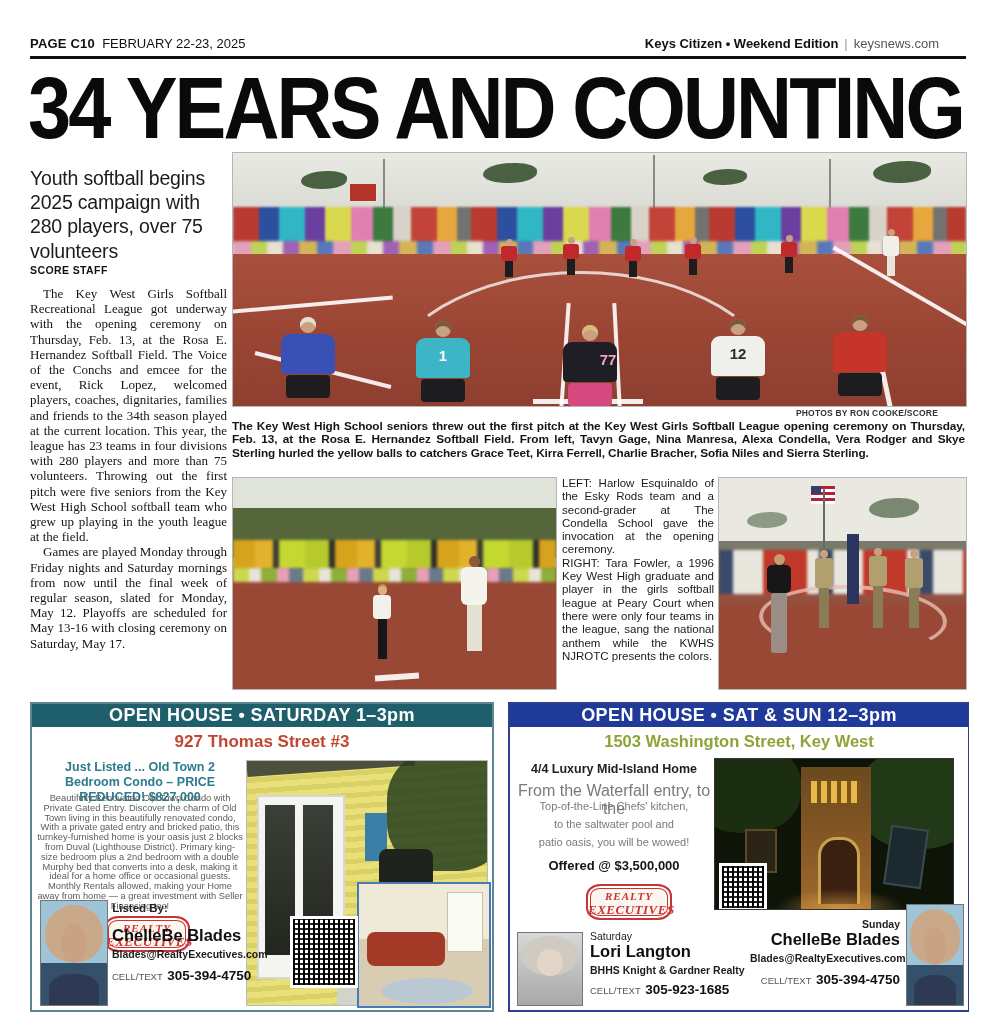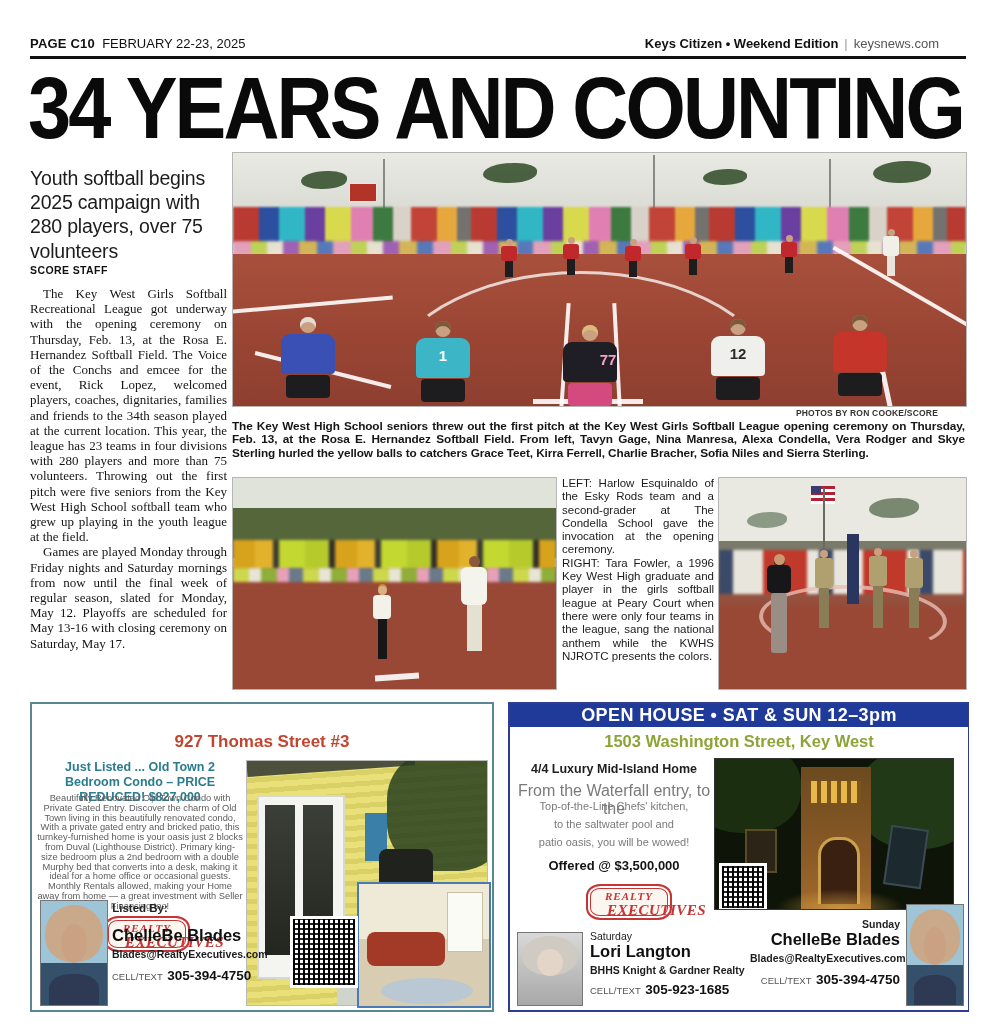--- a/index.html
+++ b/index.html
@@ -60,21 +60,21 @@
   .sidecap p{margin:0;}
   
   .ad{position:absolute;top:702px;height:306px;background:#fff;}
   .ad-banner{position:absolute;left:0;top:0;right:0;height:23px;color:#fff;font-weight:bold;font-size:18px;
              text-align:center;line-height:23px;letter-spacing:.4px;}
   .ad-address{position:absolute;left:0;right:0;top:28px;text-align:center;font-weight:bold;font-size:17px;}
   .re-badge{position:absolute;background:#fbf6ef;border:2px solid #c63434;border-radius:14px/12px;
             box-shadow:inset 0 0 0 2px #fff,inset 0 0 0 3px #c63434;text-align:center;
             color:#c63434;font-family:"Liberation Serif",serif;font-weight:bold;font-style:italic;}
   .re-badge .l1{display:block;font-size:11px;margin-top:4px;letter-spacing:1px;}
-  .re-badge .l2{display:block;font-size:15px;letter-spacing:.5px;padding-left:19px;}
+  .re-badge .l2{display:block;font-size:13px;letter-spacing:.5px;}
   .qr{position:absolute;background:#fff;padding:3px;}
   .qr i{display:block;width:100%;height:100%;
     background:repeating-linear-gradient(0deg,rgba(0,0,0,.85) 0 2px,transparent 2px 5px),
                repeating-linear-gradient(90deg,#000 0 2px,#fff 2px 5px);}
   .headshot{position:absolute;border:1px solid #777;overflow:hidden;}
   .hair{position:absolute;left:6%;top:4%;width:88%;height:55%;border-radius:50% 50% 45% 45%;}
   .face{position:absolute;left:30%;top:22%;width:40%;height:38%;border-radius:50%;}
   .torso{position:absolute;left:12%;bottom:0;width:76%;height:30%;border-radius:45% 45% 0 0;}
   .celltext{font-size:9.5px;color:#555;font-weight:400;}
   .phone{font-size:13.5px;font-weight:bold;color:#111;}
@@ -242,20 +242,21 @@
       </div>
 
     <div class="fig" style="left:48px;top:76px;width:24px;">
       <i class="hd" style="width:11px;height:11px;background:#c99a72;box-shadow:0 2px 0 #3a2a20;"></i>
         <i class="bd" style="background:#17171a;height:28px;border-radius:5px;"></i>
         <i class="lg" style="height:60px;width:16px;background:#9a8d85;border-radius:3px;"></i>
       </div>
   </div>
 
   <div class="ad" style="left:30px;width:460px;border:2px solid #5b8793;">
+    <div class="ad-banner" style="background:#1f5f6b;">OPEN HOUSE • SATURDAY 1–3pm</div>
     <div class="ad-address" style="color:#c2452f;">927 Thomas Street #3</div>
     <div style="position:absolute;left:6px;top:56px;width:204px;text-align:center;font-weight:bold;font-size:12.5px;line-height:15px;color:#2b7c8e;">Just Listed ... Old Town 2 Bedroom Condo – PRICE REDUCED! $827,000</div>
     <div style="position:absolute;left:5px;top:90px;width:206px;text-align:center;font-size:9.3px;line-height:9.8px;color:#5c5c5c;">Beautifully Renovated Old Town Condo with Private Gated Entry. Discover the charm of Old Town living in this beautifully renovated condo, With a private gated entry and bricked patio, this turnkey-furnished home is your oasis just 2 blocks from Duval (Lighthouse District). Primary king-size bedroom plus a 2nd bedroom with a double Murphy bed that converts into a desk, making it ideal for a home office or occasional guests. Monthly Rentals allowed, making your Home away from home — a great investment with Seller Financing too!</div>
     <div style="position:absolute;left:6px;top:198px;width:204px;text-align:center;font-weight:bold;font-size:11.5px;color:#222;">Listed By:</div>
     <div class="re-badge" style="left:72px;top:212px;width:82px;height:32px;">
       <span class="l1">REALTY</span>
       <span class="l2">EXECUTIVES</span>
     </div>
 
     <div style="position:absolute;left:214px;top:56px;width:240px;height:244px;overflow:hidden;border:1px solid #bbb;background:repeating-linear-gradient(176deg,#e9e07a 0 6px,#d9d066 6px 11px);">

